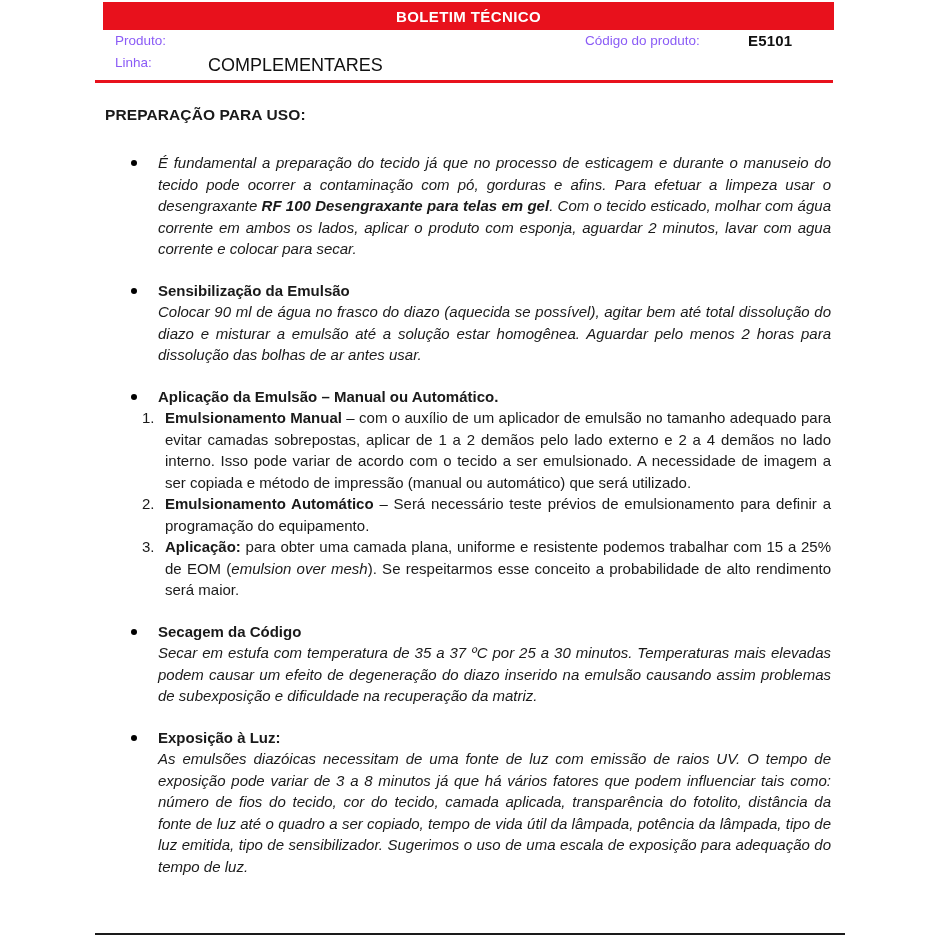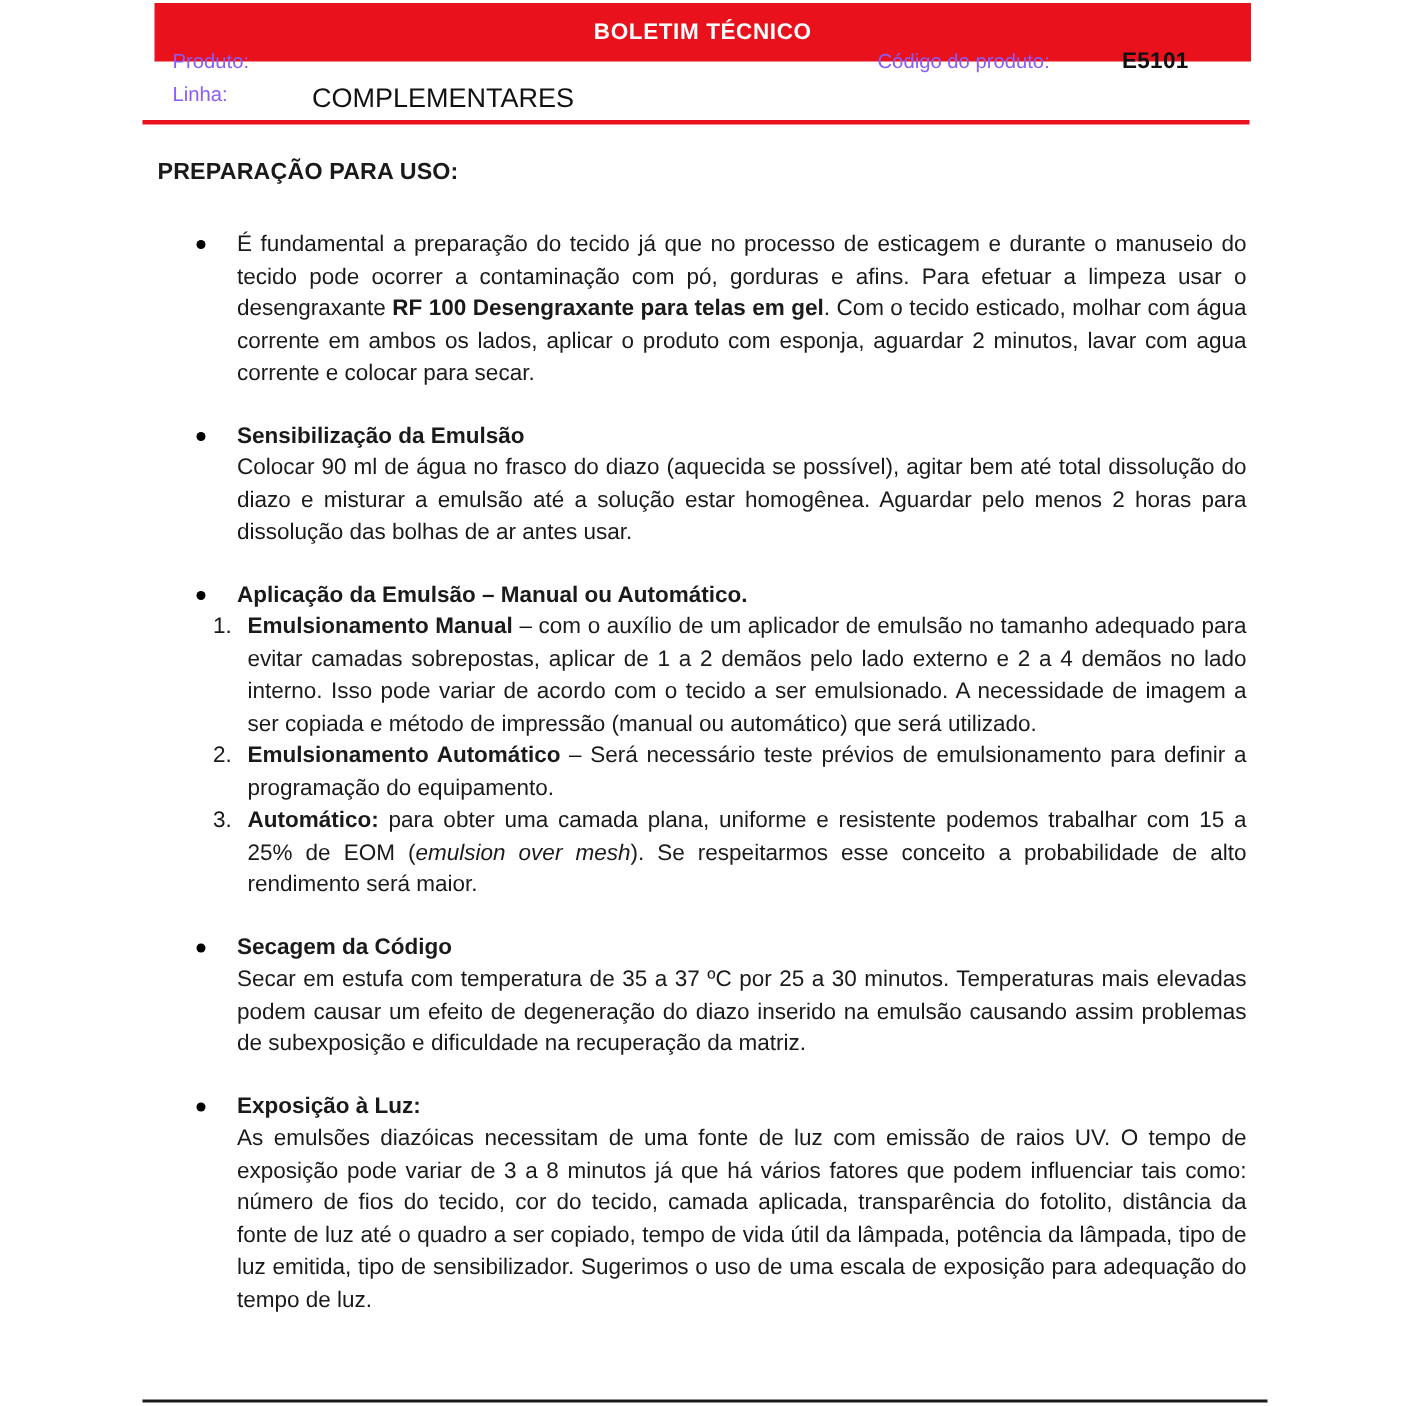--- a/index.html
+++ b/index.html
@@ -6,21 +6,21 @@
   body{
     width:937px;height:937px;overflow:hidden;position:relative;
     font-family:"Liberation Sans","DejaVu Sans",sans-serif;
     color:#1a1a1a;
     -webkit-font-smoothing:antialiased;
   }
   .page{position:absolute;inset:0;background:#fff;}
 
   
   .titlebar{
-    position:absolute;left:103px;top:2px;width:731px;height:39px;
+    position:absolute;left:103px;top:2px;width:731px;height:28px;
     background:#e8111c;color:#ffffff;
     display:flex;align-items:center;justify-content:center;
     font-weight:bold;font-size:15px;letter-spacing:.4px;
   }
   .meta-label{position:absolute;font-size:13.5px;color:#8b5cf6;}
   .meta-value{position:absolute;font-size:18px;color:#111;}
   .meta-value.bold{font-weight:bold;font-size:15px;letter-spacing:.2px;}
   .red-rule{
     position:absolute;left:95px;top:80px;width:738px;height:3px;background:#e8111c;
   }
@@ -34,21 +34,21 @@
     font-size:15.5px;font-weight:bold;letter-spacing:.1px;margin:0 0 28px 0;
   }
   .section{position:relative;margin:0 0 20px 0;}
   .bullet-dot{
     position:absolute;left:26px;top:8px;width:6px;height:6px;border-radius:50%;
     background:#000;
   }
   .sec-heading{
     margin:0 0 0 53px;font-size:15px;font-weight:bold;line-height:21.5px;
   }
-  .sec-body{margin:0 0 0 53px;}
+  .sec-body{margin:0 0 0 53px;font-style:italic;}
   .para{
     margin:0;font-size:15px;line-height:21.5px;text-align:justify;
   }
   .num-list{margin:0;}
   .num-item{position:relative;padding-left:60px;}
   .num-label{
     position:absolute;left:37px;top:0;font-size:15px;line-height:21.5px;font-weight:normal;
   }
   .b{font-weight:bold;}
   .i{font-style:italic;}
@@ -96,21 +96,21 @@
         <div class="num-item">
           <span class="num-label">1.</span>
           <p class="para"><span class="b">Emulsionamento Manual</span><span> – com o auxílio de um aplicador de emulsão no tamanho adequado para evitar camadas sobrepostas, aplicar de 1 a 2 demãos pelo lado externo e 2 a 4 demãos no lado interno. Isso pode variar de acordo com o tecido a ser emulsionado. A necessidade de imagem a ser copiada e método de impressão (manual ou automático) que será utilizado.</span></p>
         </div>
         <div class="num-item">
           <span class="num-label">2.</span>
           <p class="para"><span class="b">Emulsionamento Automático</span><span> – Será necessário teste prévios de emulsionamento para definir a programação do equipamento.</span></p>
         </div>
         <div class="num-item">
           <span class="num-label">3.</span>
-          <p class="para"><span class="b">Automático:</span><span> para obter uma camada plana, uniforme e resistente podemos trabalhar com 15 a 25% de EOM (</span><span class="i">emulsion over mesh</span><span>). Se respeitarmos esse conceito a probabilidade de alto rendimento será maior.</span></p>
+          <p class="para"><span class="b">Aplicação:</span><span> para obter uma camada plana, uniforme e resistente podemos trabalhar com 15 a 25% de EOM (</span><span class="i">emulsion over mesh</span><span>). Se respeitarmos esse conceito a probabilidade de alto rendimento será maior.</span></p>
         </div>
       </div>
     </div>
 
     <div class="section">
       <span class="bullet-dot"></span>
       <p class="sec-heading">Secagem da Código</p>
       <div class="sec-body">
         <p class="para"><span>Secar em estufa com temperatura de 35 a 37 ºC por 25 a 30 minutos. Temperaturas mais elevadas podem causar um efeito de degeneração do diazo inserido na emulsão causando assim problemas de subexposição e dificuldade na recuperação da matriz.</span></p>
       </div>

